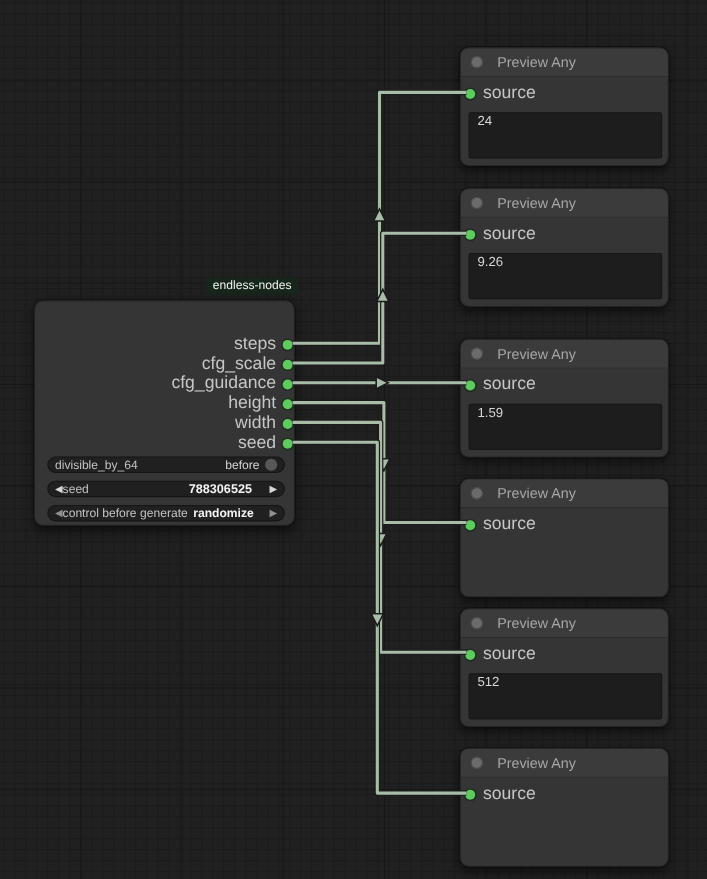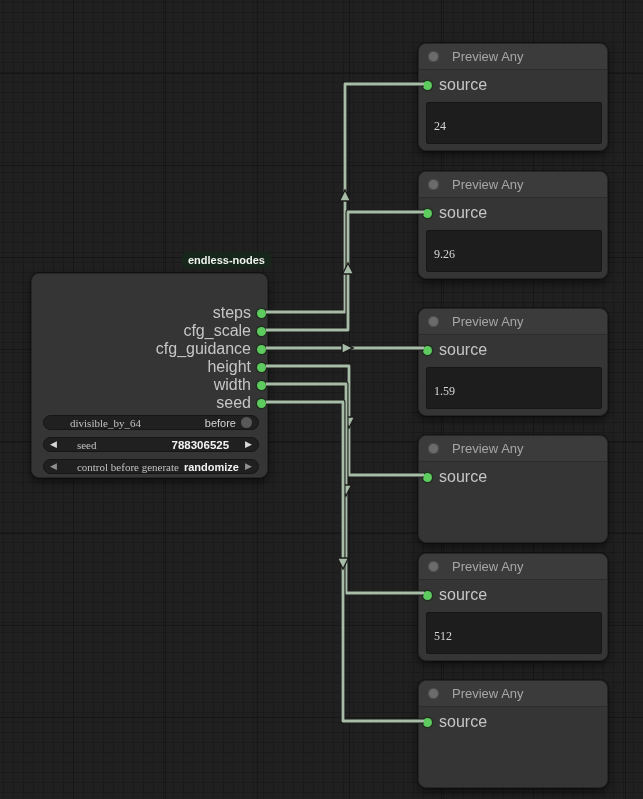--- a/index.html
+++ b/index.html
@@ -49,44 +49,44 @@
   .out-row .gdot{right:1px;}
 
   .widget{
     position:absolute;left:11px;width:216px;height:15px;border-radius:9px;
     background:#202020;border:1px solid #151515;box-sizing:border-box;
     display:flex;align-items:center;font-size:11px;color:#c2c2c2;
     padding:0 6px;white-space:nowrap;
   }
   .w-arrow{font-size:9px;color:#d8d8d8;line-height:15px;}
   .w-arrow.dim{color:#8f8f8f;}
-  .w-label{margin-left:20px;font-family:Liberation Serif, serif;}
+  .w-label{margin-left:0;}
   .w-flex{flex:1;}
   .w-value{color:#f2f2f2;font-weight:bold;}
   .widget .knob{
     width:11px;height:11px;border-radius:50%;background:#585858;
     margin-left:5px;flex:0 0 auto;
   }
   .w-falseval{color:#d2d2d2;}
 
   
   .preview{left:418px;width:190px;height:108px;}
   .in-row{left:0;right:0;}
   .in-row .gdot{left:4px;}
   .in-row .slot-label{margin-left:20px;}
   .valuebox{
     position:absolute;left:7px;top:58px;width:176px;height:42px;box-sizing:border-box;
     background:#1d1d1d;border:1px solid #161616;border-radius:2px;
-    font-family:Liberation Serif, serif;font-size:12px;color:#d6d6d6;
-    padding:16px 7px;overflow:hidden;
+    font-family:Liberation Sans, sans-serif;font-size:12px;color:#d6d6d6;
+    padding:0 7px;overflow:hidden;
   }
 
   .badge{
     position:absolute;z-index:2;top:252px;right:372px;height:16px;line-height:16px;
-    background:#16261a;color:#f0f2f0;font-size:11px;font-weight:bold;
+    background:#16261a;color:#f0f2f0;font-size:11px;font-weight:normal;
     padding:0 6px;border-radius:5px;white-space:nowrap;margin-left:44px;
   }
 </style>
 </head>
 <body>
 
 <svg id="wires" width="643" height="799">
   <g>
     <path class="wire-under" d="M266,312 H345 V84 H424"></path>
     <path class="wire" d="M266,312 H345 V84 H424"></path>

